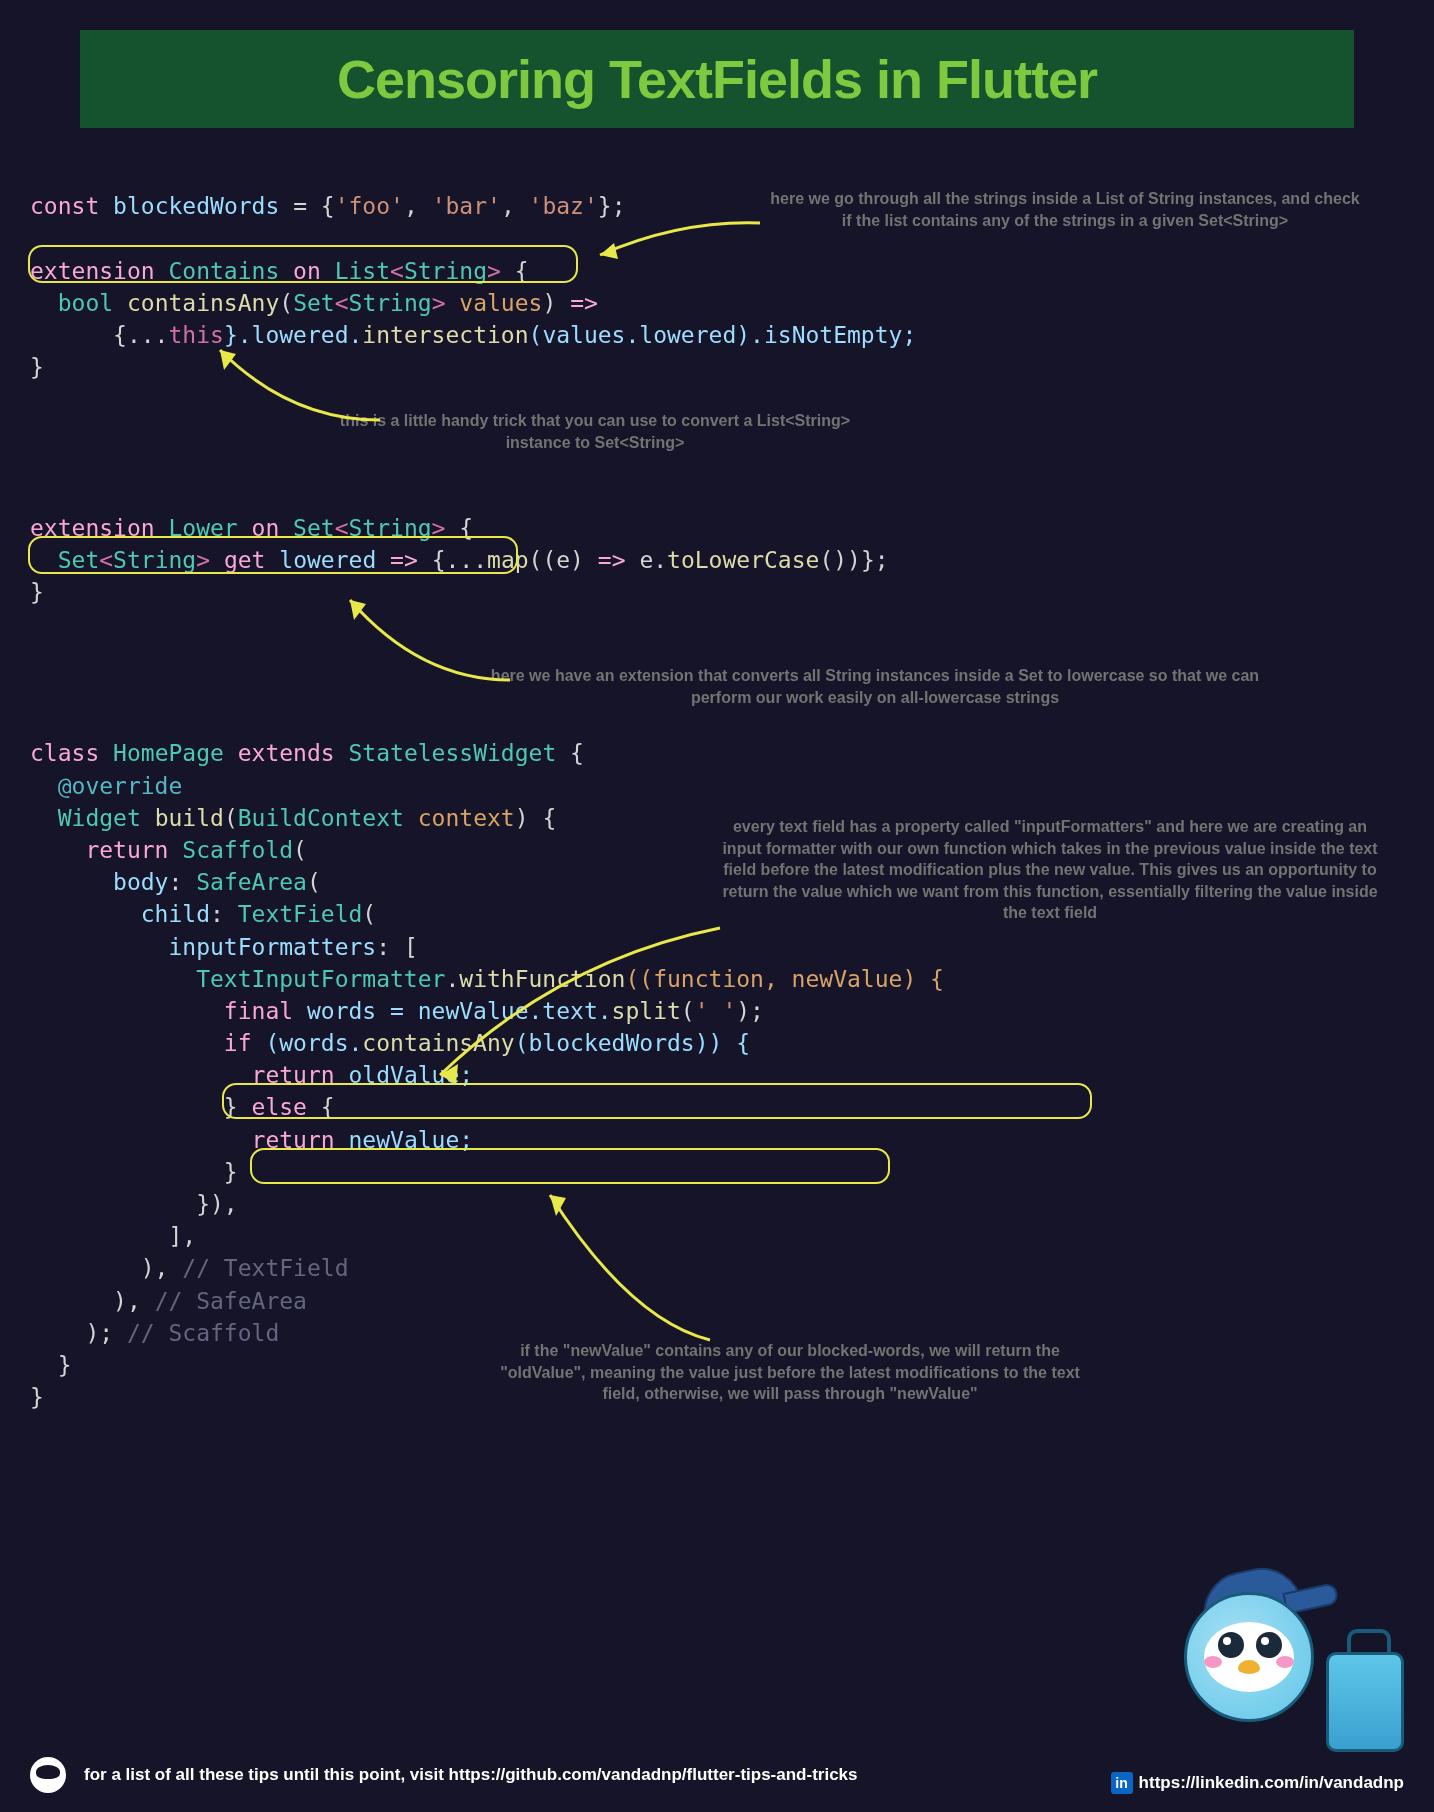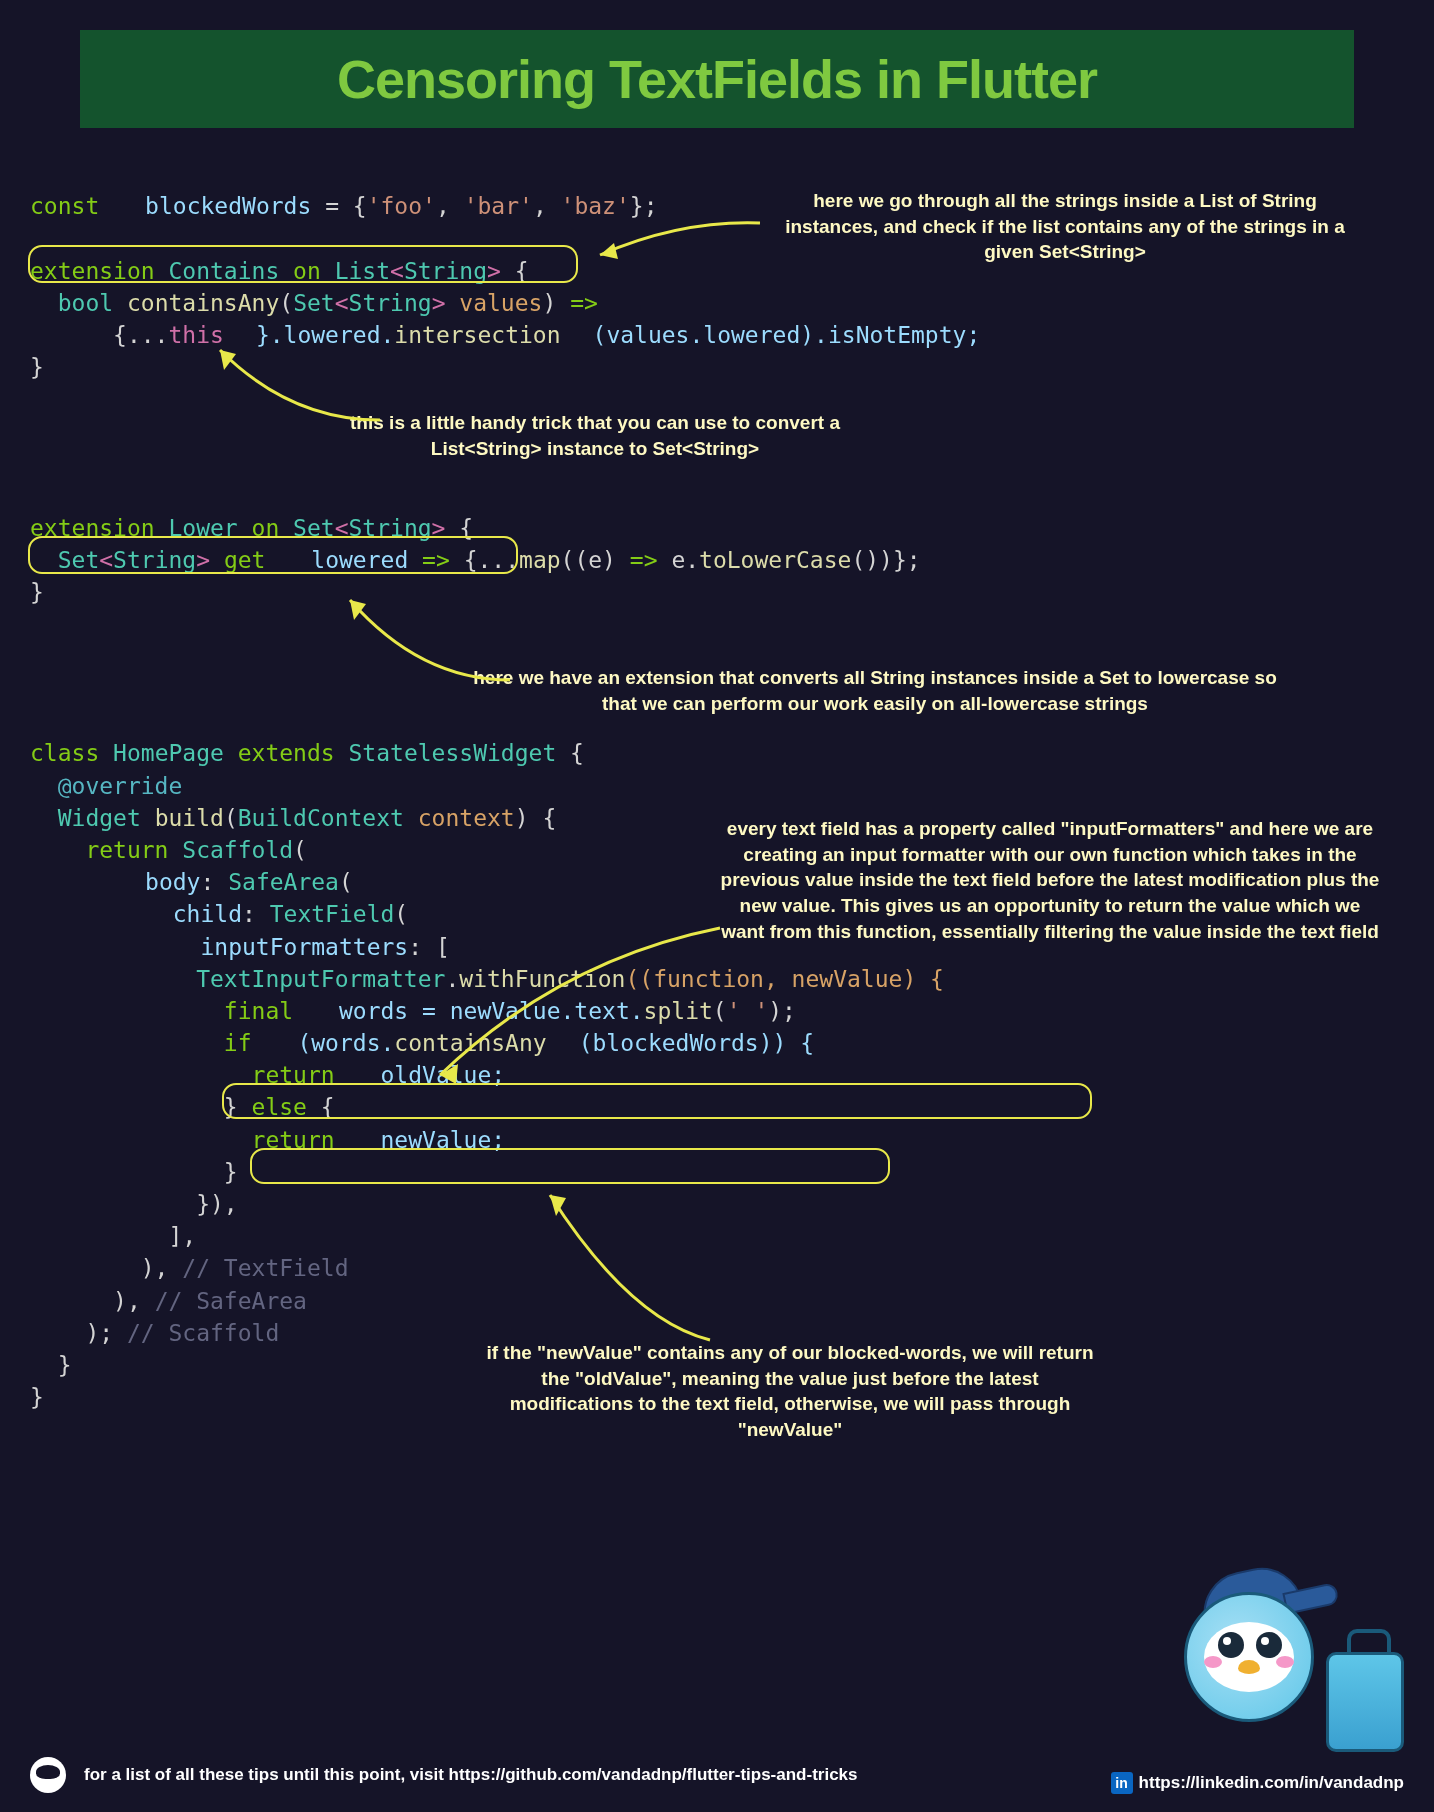--- a/index.html
+++ b/index.html
@@ -28,38 +28,38 @@
   font-family: "Menlo", "Consolas", monospace;
   font-size: 23px;
   line-height: 1.4;
   padding: 30px 30px 0 30px;
   white-space: pre;
   position: relative;
 }
 .str { color: #ce9178; }
 .cmt { color: #636581; }
 .pink { color: #d070a8; }
-.lblue { color: #9cdcfe; margin-left: 32px; }
+.lblue { color: #9cdcfe; }
 .yel { color: #dcdcaa; }
 .teal { color: #4ec9b0; }
-.purp { color: #84cc16; }
+.purp { color: #f9a8d4; }
 .orng { color: #d8a366; }
 .cyan { color: #56b6c2; }
 
 .highlight-box {
   position: absolute;
   border: 2.5px solid #e8e84a;
   border-radius: 14px;
   pointer-events: none;
 }
 
 .annotation {
   position: absolute;
-  color: #fef9c3;
-  font-size: 19px;
+  color: #737373;
+  font-size: 16px;
   font-weight: 700;
   text-align: center;
   line-height: 1.35;
   font-family: "Helvetica Neue", Arial, sans-serif;
 }
 
 svg.arrow {
   position: absolute;
   overflow: visible;
   pointer-events: none;

